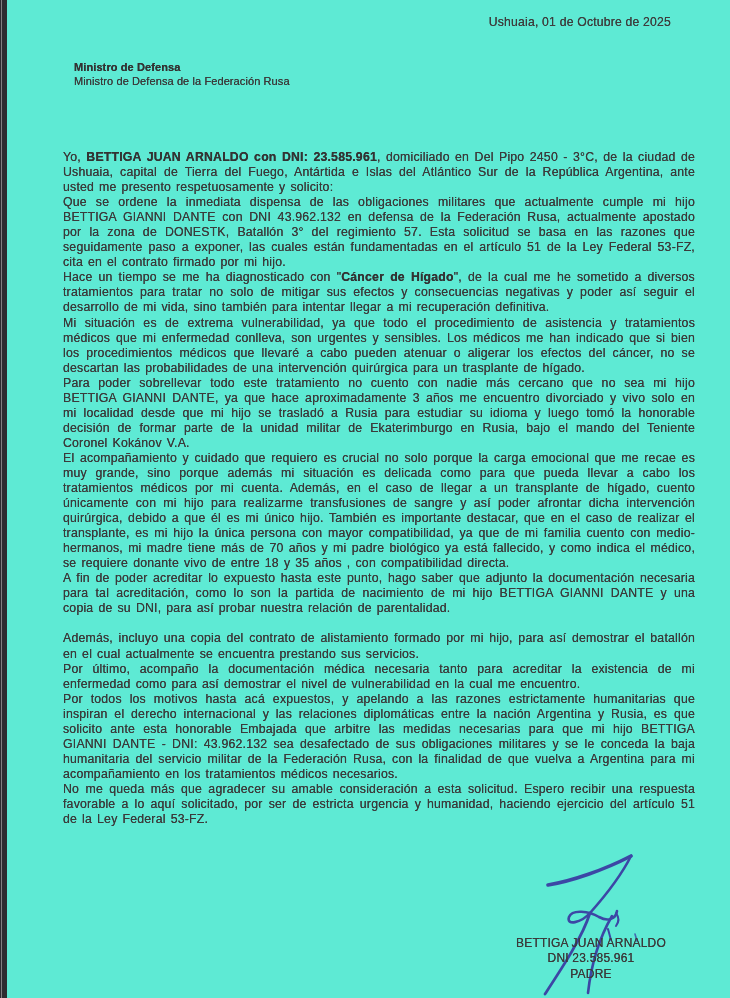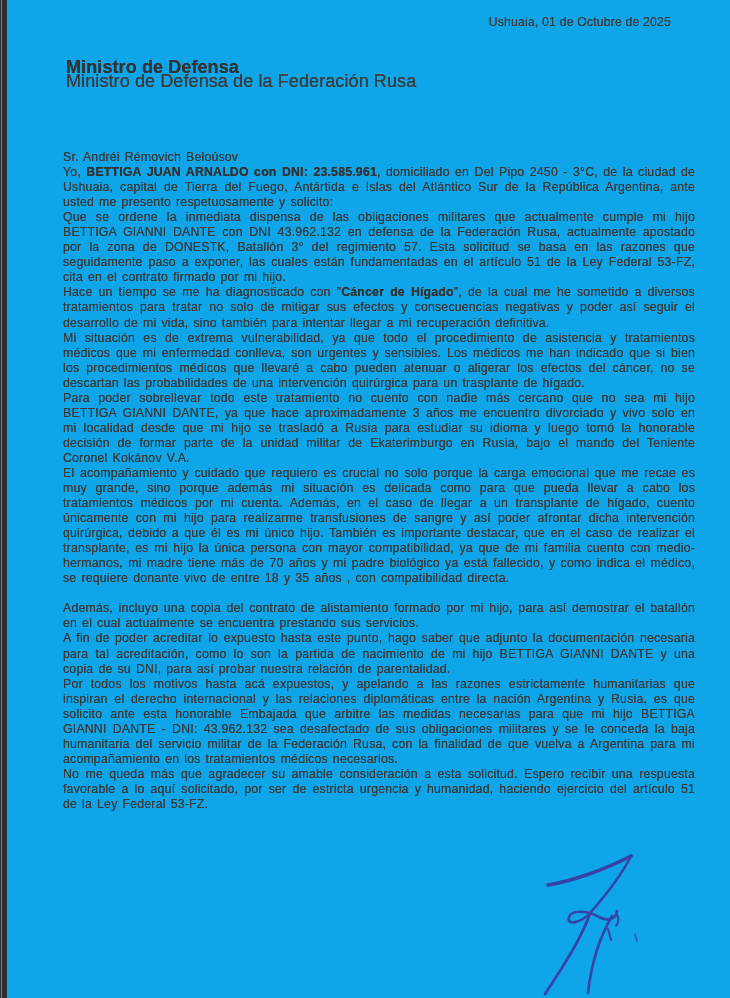--- a/index.html
+++ b/index.html
@@ -4,42 +4,42 @@
 <style>
   html, body { margin:0; padding:0; }
   body {
     width:730px; height:998px;
     background:#ffffff;
     font-family:"Liberation Sans", sans-serif;
     color:#3b3b3b;
     overflow:hidden;
     position:relative;
   }
-  .page { position:absolute; inset:0; background:#0ea5e9; }
+  .page { position:absolute; inset:0; background:#5eead4; }
 
   
   .scan-bar {
     position:absolute; left:0; top:0; width:7px; height:998px;
     background:#2d2d30;
   }
   .scan-bar::after {
     content:""; position:absolute; left:1px; top:0; width:1px; height:100%;
     background:#9c9c9c; opacity:.75;
   }
 
   .date-line {
     position:absolute; top:15px; right:59px;
     font-size:12.2px; letter-spacing:.2px;
     color:#3e3e3e;
     text-shadow:0 0 .3px currentColor;
   }
 
   .recipient {
-    position:absolute; top:61px; left:66px;
-    font-size:18px; line-height:13.6px;
+    position:absolute; top:61px; left:74px;
+    font-size:11px; line-height:13.6px;
     letter-spacing:.1px;
     text-shadow:0 0 .3px currentColor;
   }
   .recipient .bold { font-weight:bold; color:#333; }
 
   .letter-body {
     position:absolute; top:150px; left:63px; width:632px;
     font-size:12.3px; line-height:15.05px;
     text-align:justify;
     letter-spacing:.2px; word-spacing:1.4px;
@@ -73,37 +73,42 @@
   <div class="scan-bar"></div>
 
   <div class="date-line">Ushuaia, 01 de Octubre de 2025</div>
 
   <div class="recipient">
     <div class="bold">Ministro de Defensa</div>
     <div>Ministro de Defensa de la Federación Rusa</div>
   </div>
 
   <div class="letter-body" id="letter-body">
-      <p class="para"><span>Sr. Andréi Rémovich Beloúsov</span></p>
       <p class="para"><span>Yo, </span><span class="b">BETTIGA JUAN ARNALDO con DNI: 23.585.961</span><span>, domiciliado en Del Pipo 2450 - 3°C, de la ciudad de Ushuaia, capital de Tierra del Fuego, Antártida e Islas del Atlántico Sur de la República Argentina, ante usted me presento respetuosamente y solicito:</span></p>
       <p class="para"><span>Que se ordene la inmediata dispensa de las obligaciones militares que actualmente cumple mi hijo BETTIGA GIANNI DANTE con DNI 43.962.132 en defensa de la Federación Rusa, actualmente apostado por la zona de DONESTK, Batallón 3° del regimiento 57. Esta solicitud se basa en las razones que seguidamente paso a exponer, las cuales están fundamentadas en el artículo 51 de la Ley Federal 53-FZ, cita en el contrato firmado por mi hijo.</span></p>
       <p class="para"><span>Hace un tiempo se me ha diagnosticado con "</span><span class="b">Cáncer de Hígado</span><span>", de la cual me he sometido a diversos tratamientos para tratar no solo de mitigar sus efectos y consecuencias negativas y poder así seguir el desarrollo de mi vida, sino también para intentar llegar a mi recuperación definitiva.</span></p>
       <p class="para"><span>Mi situación es de extrema vulnerabilidad, ya que todo el procedimiento de asistencia y tratamientos médicos que mi enfermedad conlleva, son urgentes y sensibles. Los médicos me han indicado que si bien los procedimientos médicos que llevaré a cabo pueden atenuar o aligerar los efectos del cáncer, no se descartan las probabilidades de una intervención quirúrgica para un trasplante de hígado.</span></p>
       <p class="para"><span>Para poder sobrellevar todo este tratamiento no cuento con nadie más cercano que no sea mi hijo BETTIGA GIANNI DANTE, ya que hace aproximadamente 3 años me encuentro divorciado y vivo solo en mi localidad desde que mi hijo se trasladó a Rusia para estudiar su idioma y luego tomó la honorable decisión de formar parte de la unidad militar de Ekaterimburgo en Rusia, bajo el mando del Teniente Coronel Kokánov V.A.</span></p>
       <p class="para"><span>El acompañamiento y cuidado que requiero es crucial no solo porque la carga emocional que me recae es muy grande, sino porque además mi situación es delicada como para que pueda llevar a cabo los tratamientos médicos por mi cuenta. Además, en el caso de llegar a un transplante de hígado, cuento únicamente con mi hijo para realizarme transfusiones de sangre y así poder afrontar dicha intervención quirúrgica, debido a que él es mi único hijo. También es importante destacar, que en el caso de realizar el transplante, es mi hijo la única persona con mayor compatibilidad, ya que de mi familia cuento con medio-hermanos, mi madre tiene más de 70 años y mi padre biológico ya está fallecido, y como indica el médico, se requiere donante vivo de entre 18 y 35 años , con compatibilidad directa.</span></p>
+      <p class="para"><span>A fin de poder acreditar lo expuesto hasta este punto, hago saber que adjunto la documentación necesaria para tal acreditación, como lo son la partida de nacimiento de mi hijo BETTIGA GIANNI DANTE y una copia de su DNI, para así probar nuestra relación de parentalidad.</span></p>
       <p class="para space-before"><span>Además, incluyo una copia del contrato de alistamiento formado por mi hijo, para así demostrar el batallón en el cual actualmente se encuentra prestando sus servicios.</span></p>
-      <p class="para"><span>A fin de poder acreditar lo expuesto hasta este punto, hago saber que adjunto la documentación necesaria para tal acreditación, como lo son la partida de nacimiento de mi hijo BETTIGA GIANNI DANTE y una copia de su DNI, para así probar nuestra relación de parentalidad.</span></p>
+      <p class="para"><span>Por último, acompaño la documentación médica necesaria tanto para acreditar la existencia de mi enfermedad como para así demostrar el nivel de vulnerabilidad en la cual me encuentro.</span></p>
       <p class="para"><span>Por todos los motivos hasta acá expuestos, y apelando a las razones estrictamente humanitarias que inspiran el derecho internacional y las relaciones diplomáticas entre la nación Argentina y Rusia, es que solicito ante esta honorable Embajada que arbitre las medidas necesarias para que mi hijo BETTIGA GIANNI DANTE - DNI: 43.962.132 sea desafectado de sus obligaciones militares y se le conceda la baja humanitaria del servicio militar de la Federación Rusa, con la finalidad de que vuelva a Argentina para mi acompañamiento en los tratamientos médicos necesarios.</span></p>
       <p class="para"><span>No me queda más que agradecer su amable consideración a esta solicitud. Espero recibir una respuesta favorable a lo aquí solicitado, por ser de estricta urgencia y humanidad, haciendo ejercicio del artículo 51 de la Ley Federal 53-FZ.</span></p>
     </div>
 
   <svg class="signature-svg" viewBox="528 846 124 152" xmlns="http://www.w3.org/2000/svg" fill="none" stroke="#3a3aa2" stroke-linecap="round" stroke-linejoin="round" opacity="0.92">
     <path d="M548,885 C572,881 604,870 631,856" stroke-width="3.6"></path>
     <path d="M631,856 C623,872 606,895 590,913 C581,923 566,926 569,917 C572,909 589,911 599,917 C608,922 616,919 617,911" stroke-width="2.6"></path>
     <path d="M616,913 C619,917 619,922 616,926" stroke-width="2"></path>
     <path d="M590,913 C582,938 562,968 545,994" stroke-width="2.8"></path>
     <path d="M612,916 C598,940 591,966 588,993" stroke-width="2.6"></path>
     <path d="M608,929 L611,940" stroke-width="2"></path>
     <path d="M635,934 L637,941" stroke-width="1.6" opacity="0.8"></path>
   </svg>
 
+  <div class="sig-text">
+    <div>BETTIGA JUAN ARNALDO</div>
+    <div>DNI 23.585.961</div>
+    <div>PADRE</div>
+  </div>
 
 </div>
 
 </body></html>

